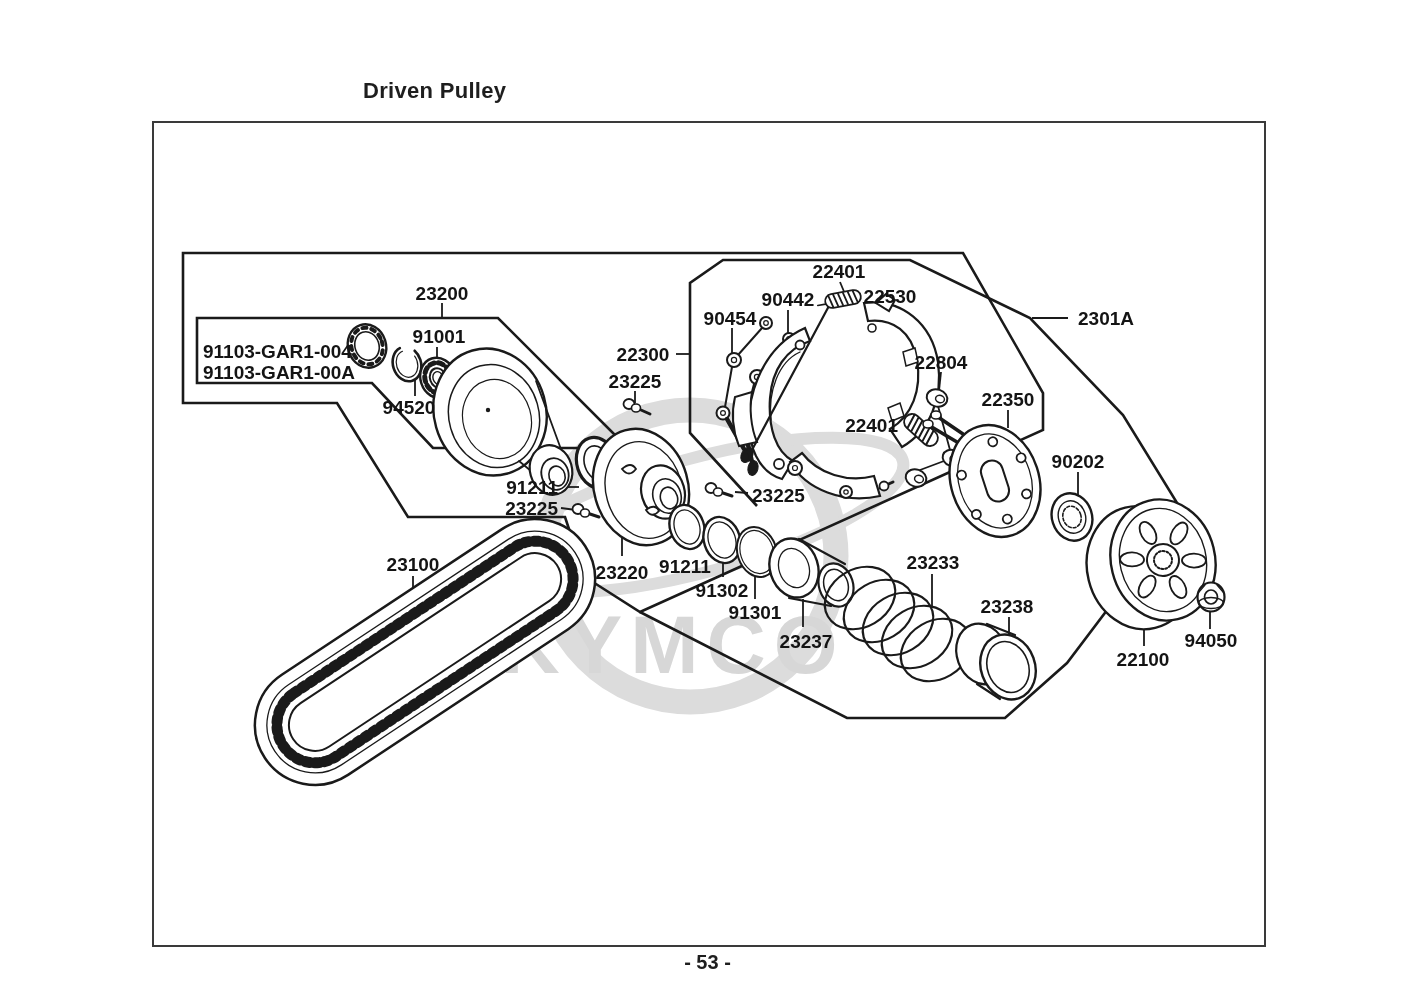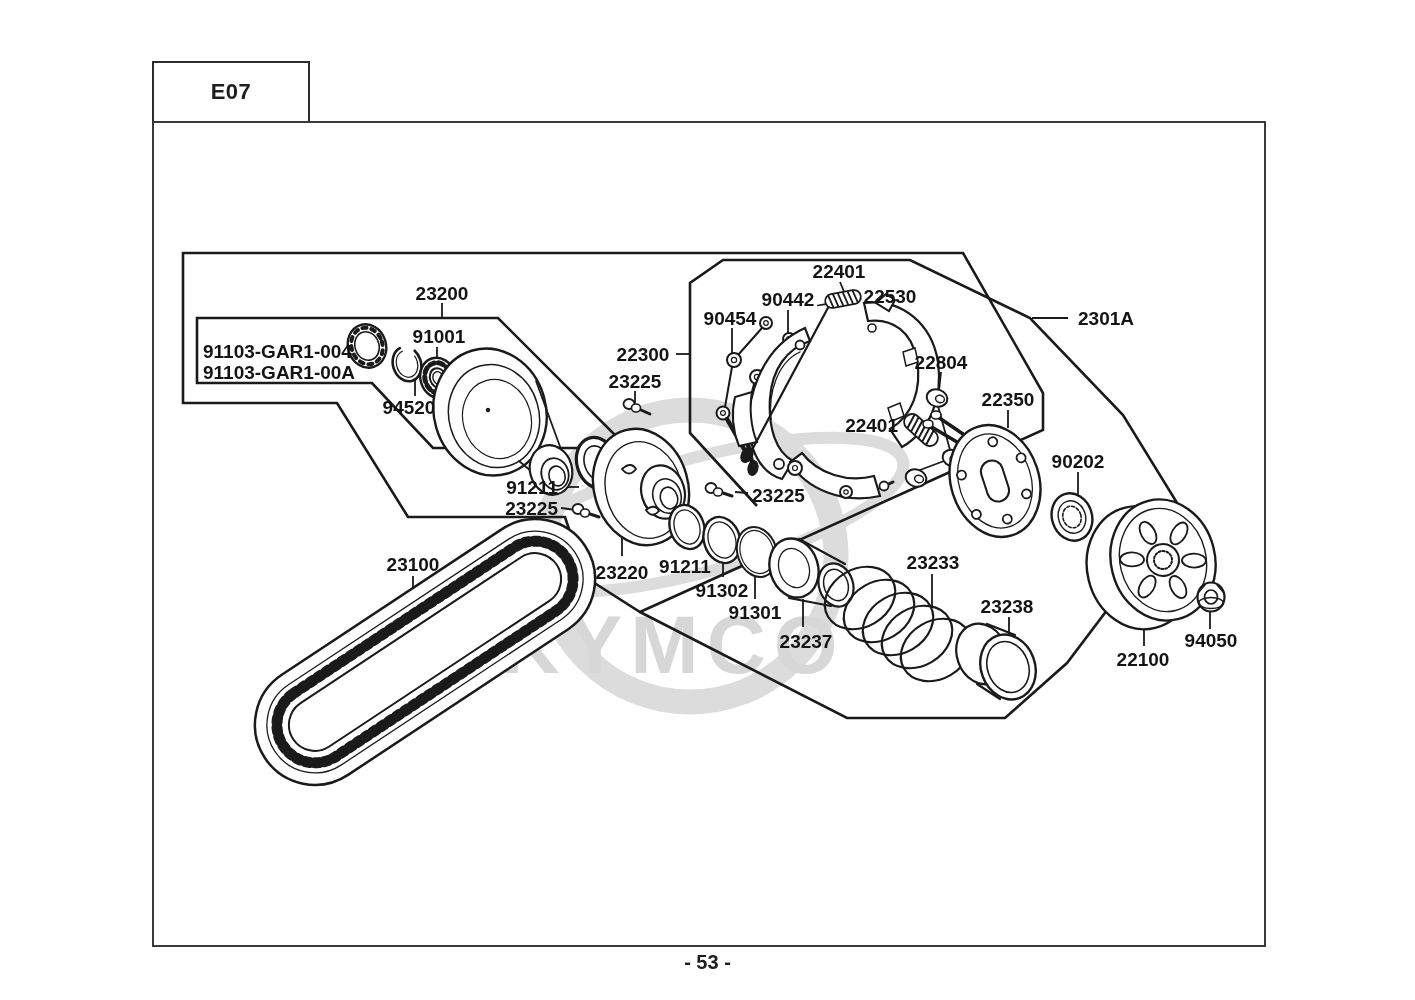--- a/index.html
+++ b/index.html
@@ -27,23 +27,21 @@
   }
   svg.diagram{position:absolute;left:0;top:0;}
   svg text.plabel{font-family:"Liberation Sans", sans-serif;font-size:19px;font-weight:bold;fill:#141414;}
   svg text.wmark{font-family:"Liberation Sans", sans-serif;font-weight:bold;}
 </style>
 </head>
 <body>
 
 <div class="page">
 
-  <div class="code-box">
-    <span>E07</span>
-  </div>
+  <div class="page-title">Driven Pulley</div>
   <div class="content-frame"></div>
 
   <svg class="diagram" width="1415" height="1000" viewBox="0 0 1415 1000">
 
     <g>
       <circle cx="690" cy="556" r="146" fill="none" stroke="#dcdcdc" stroke-width="25"></circle>
       <ellipse cx="700" cy="515" rx="210" ry="57" fill="none" stroke="#dcdcdc" stroke-width="12" transform="rotate(-15 700 515)"></ellipse>
       <text class="wmark" x="673" y="673" text-anchor="middle" font-size="82" letter-spacing="8" fill="#d7d7d7">KYMCO</text>
     </g>
 

